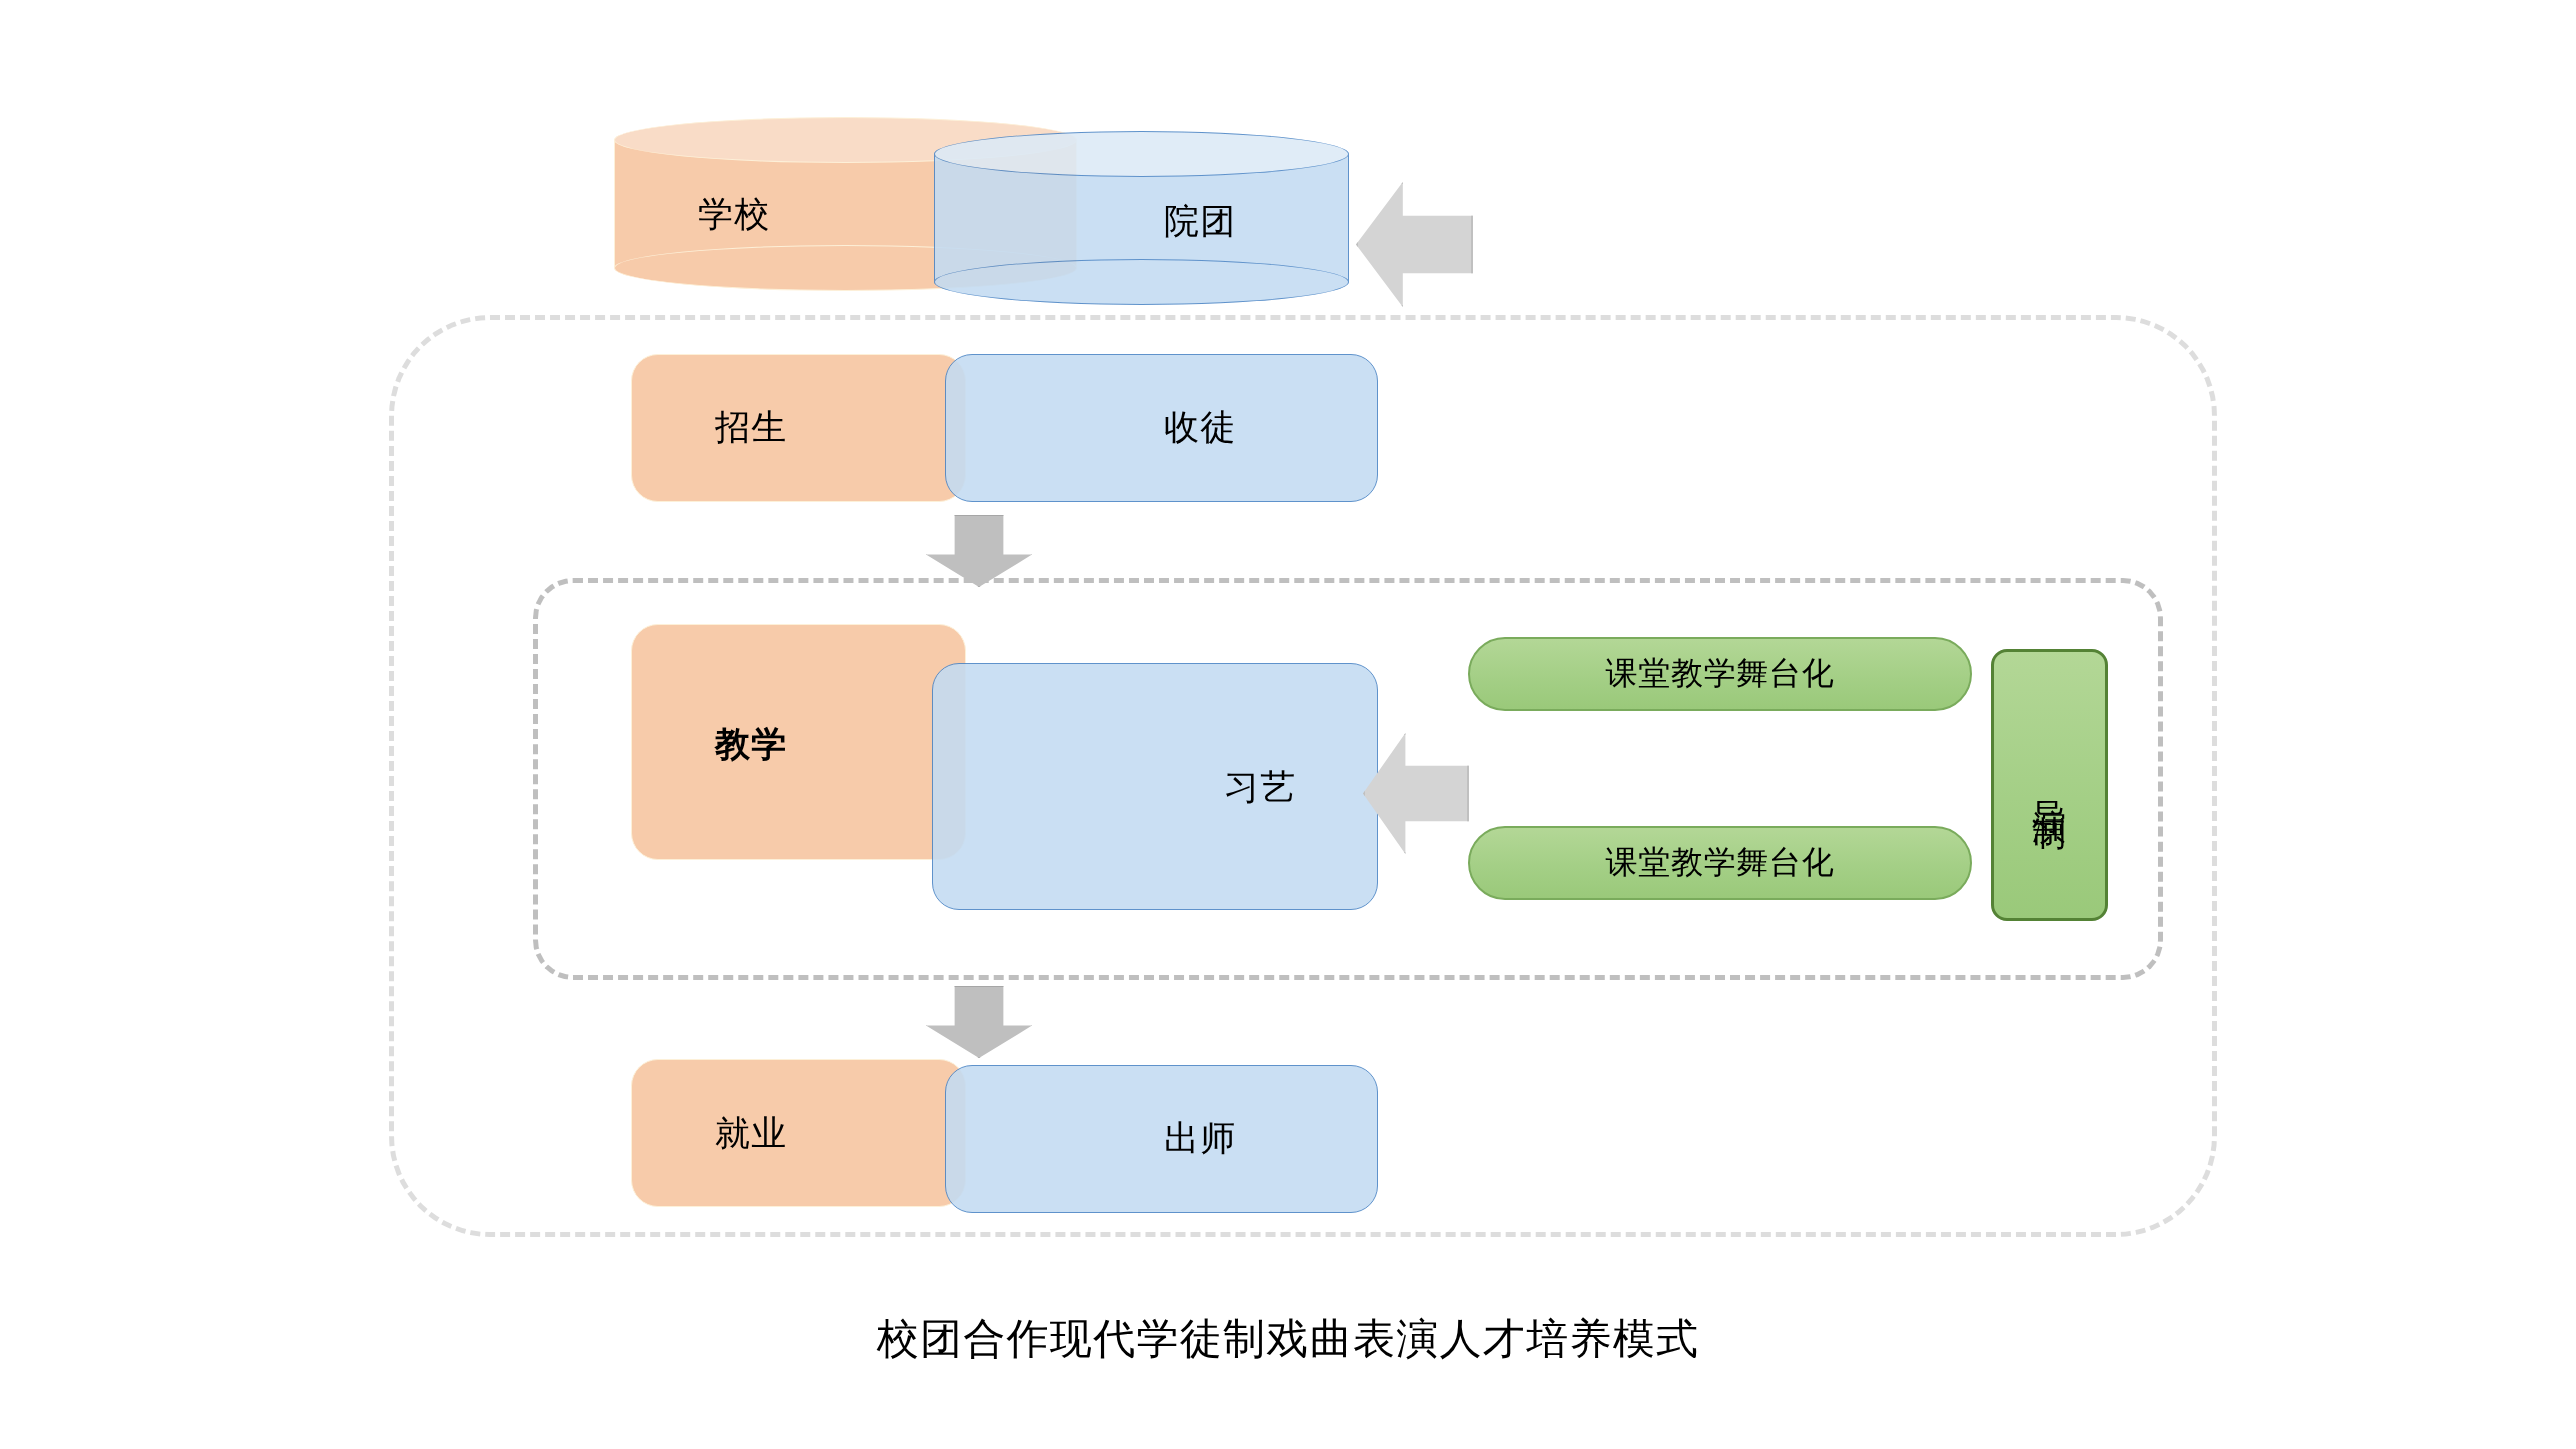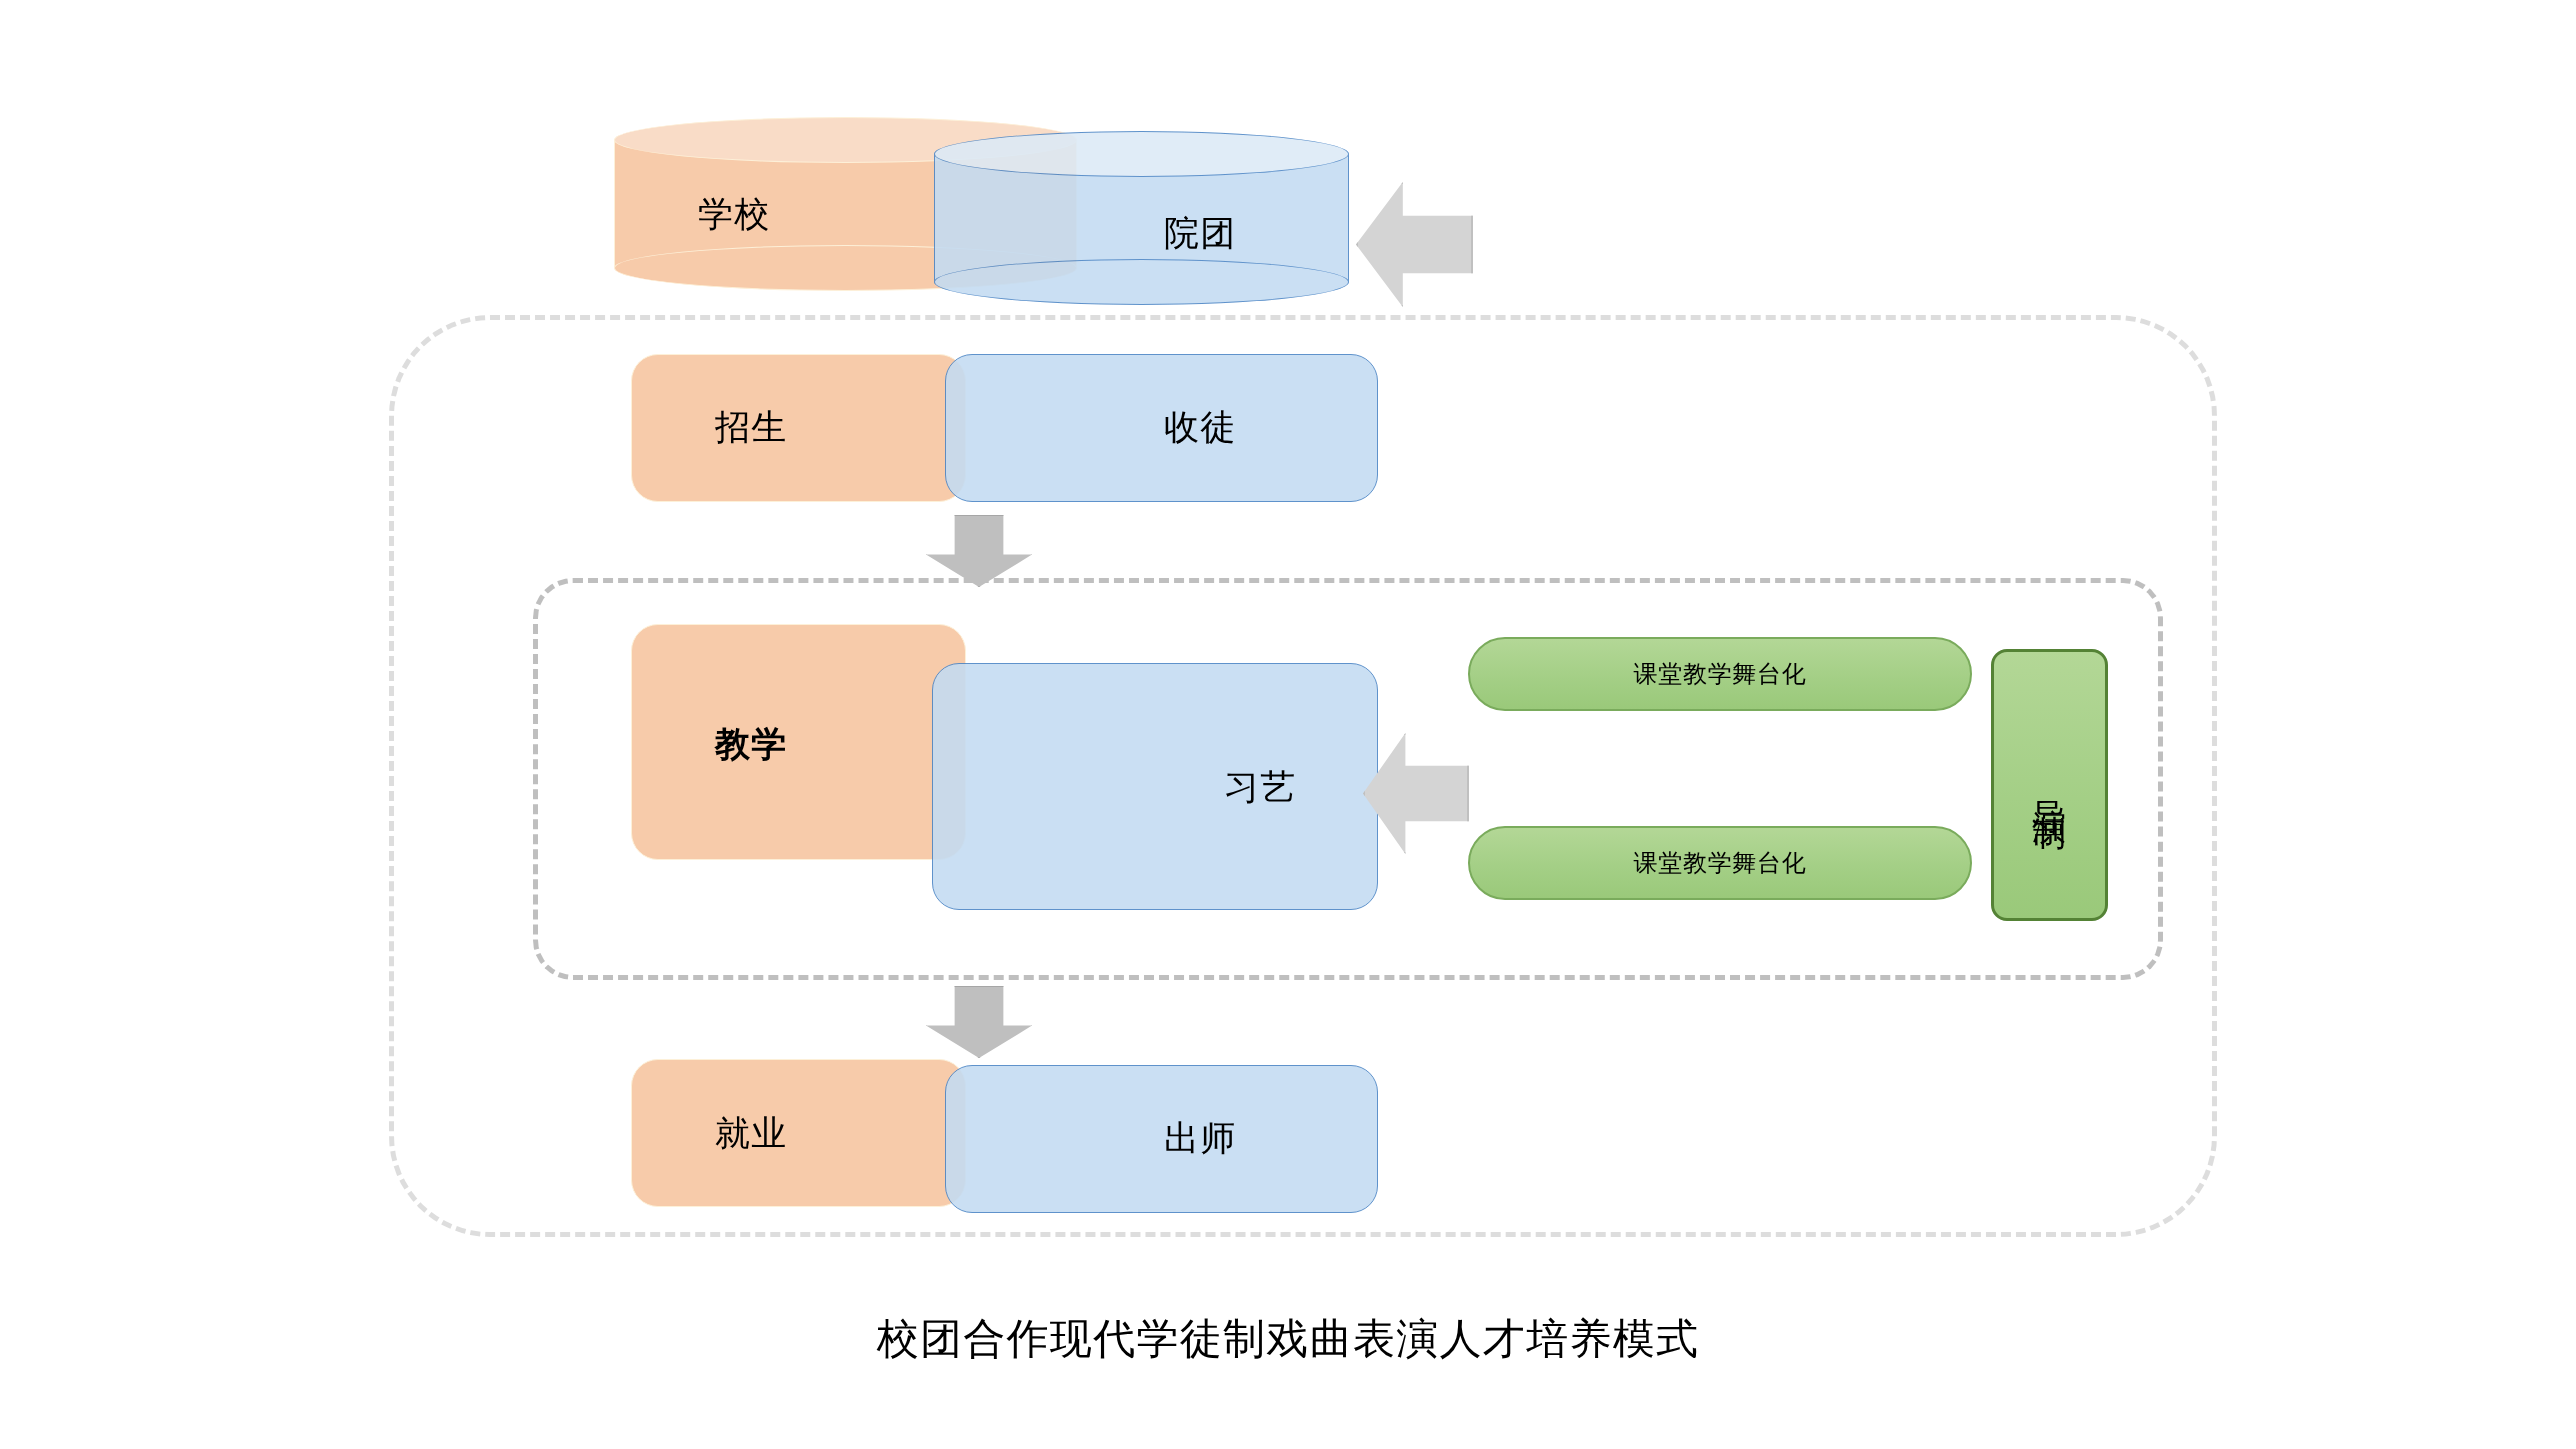--- a/index.html
+++ b/index.html
@@ -152,21 +152,21 @@
     position: absolute;
     box-sizing: border-box;
     background: linear-gradient(180deg, #b3d796 0%, #a4cf86 55%, #9ac97a 100%);
     border: 2px solid #7aab5c;
     border-radius: 67px;
     display: flex;
     align-items: center;
     justify-content: center;
   }
   .pill span {
-    font-size: 24px;
+    font-size: 32px;
     color: #000000;
     letter-spacing: 0.7px;
     white-space: nowrap;
   }
 
   .vbox {
     position: absolute;
     box-sizing: border-box;
     background: linear-gradient(180deg, #b3d796 0%, #a4cf86 55%, #9ac97a 100%);
     border: 3.4px solid #548235;
@@ -207,21 +207,21 @@
     <div class="body"></div>
     <div class="bot-cap"></div>
     <div class="top-cap"></div>
   </div>
   <div class="cyl cyl-blue" style="left:934px; top:131px; width:415px; height:174px; z-index:6; opacity:0.88;">
     <div class="body"></div>
     <div class="bot-cap"></div>
     <div class="top-cap"></div>
   </div>
   <div class="lbl" style="left:698px; top:195px; z-index:9;">学校</div>
-  <div class="lbl" style="left:1164px; top:214px; z-index:9;">院团</div>
+  <div class="lbl" style="left:1164px; top:202px; z-index:9;">院团</div>
 
   <div class="arrow-left" style="left:1356px; top:182px; width:113px; height:121px; z-index:7;"></div>
 
   <div class="rbox rbox-orange" style="left:631px; top:354px; width:335px; height:148px; z-index:5;"></div>
   <div class="rbox rbox-blue" style="left:945px; top:354px; width:433px; height:148px; z-index:6; opacity:0.88;"></div>
   <div class="lbl" style="left:715px; top:408px; z-index:9;">招生</div>
   <div class="lbl" style="left:1164px; top:408px; z-index:9;">收徒</div>
 
   <div class="arrow-down" style="left:926px; top:515px; width:104px; height:70px; z-index:7;"></div>
 

